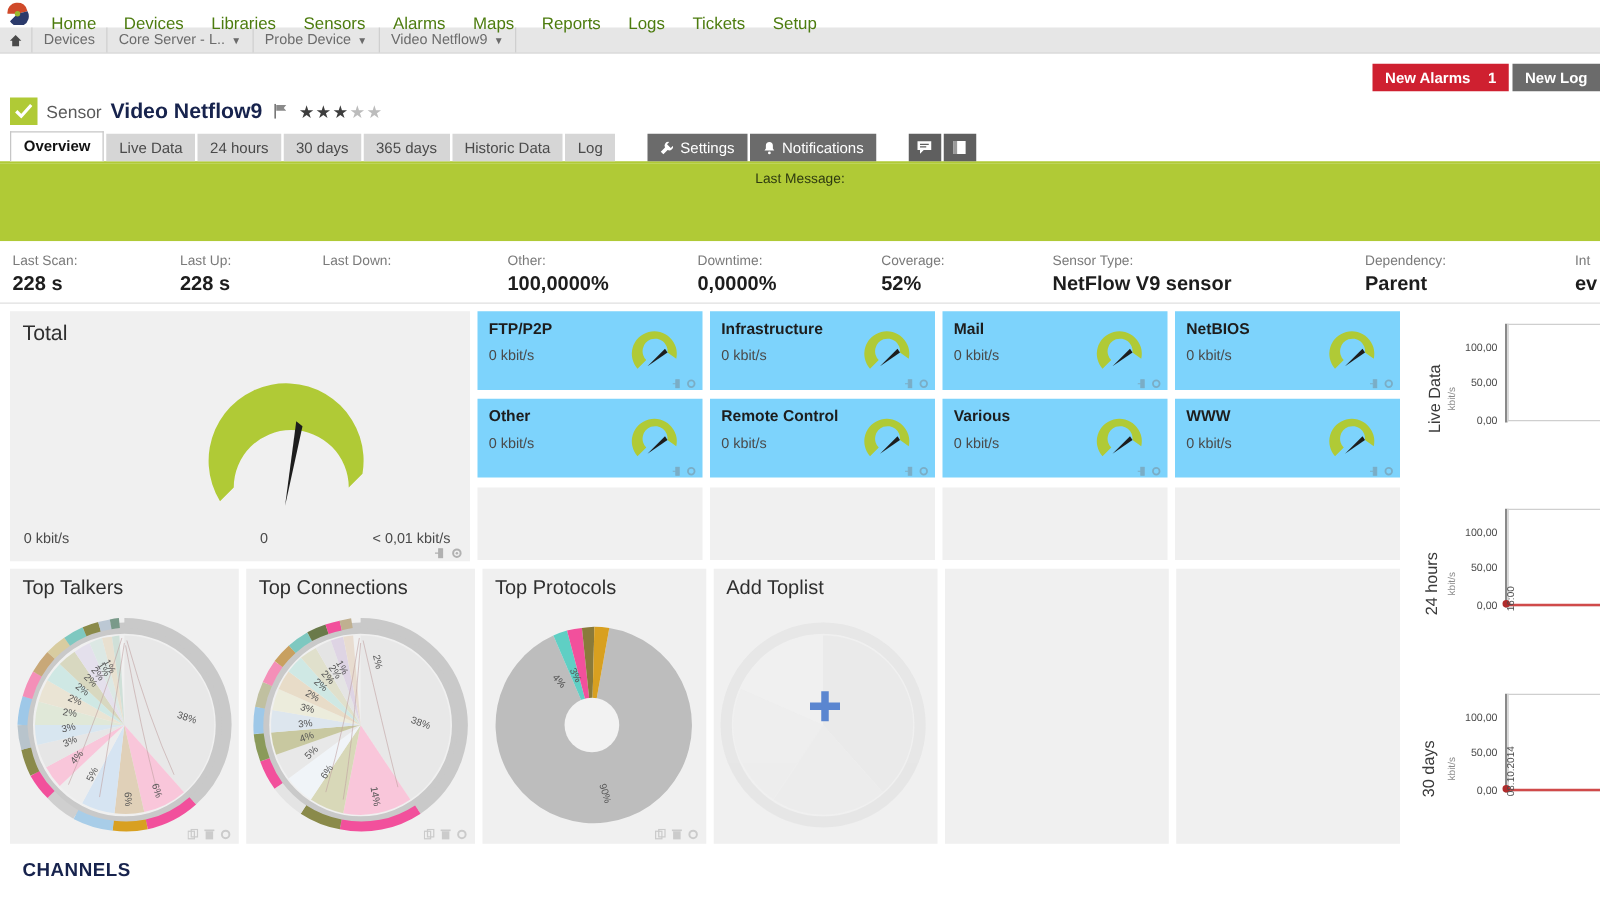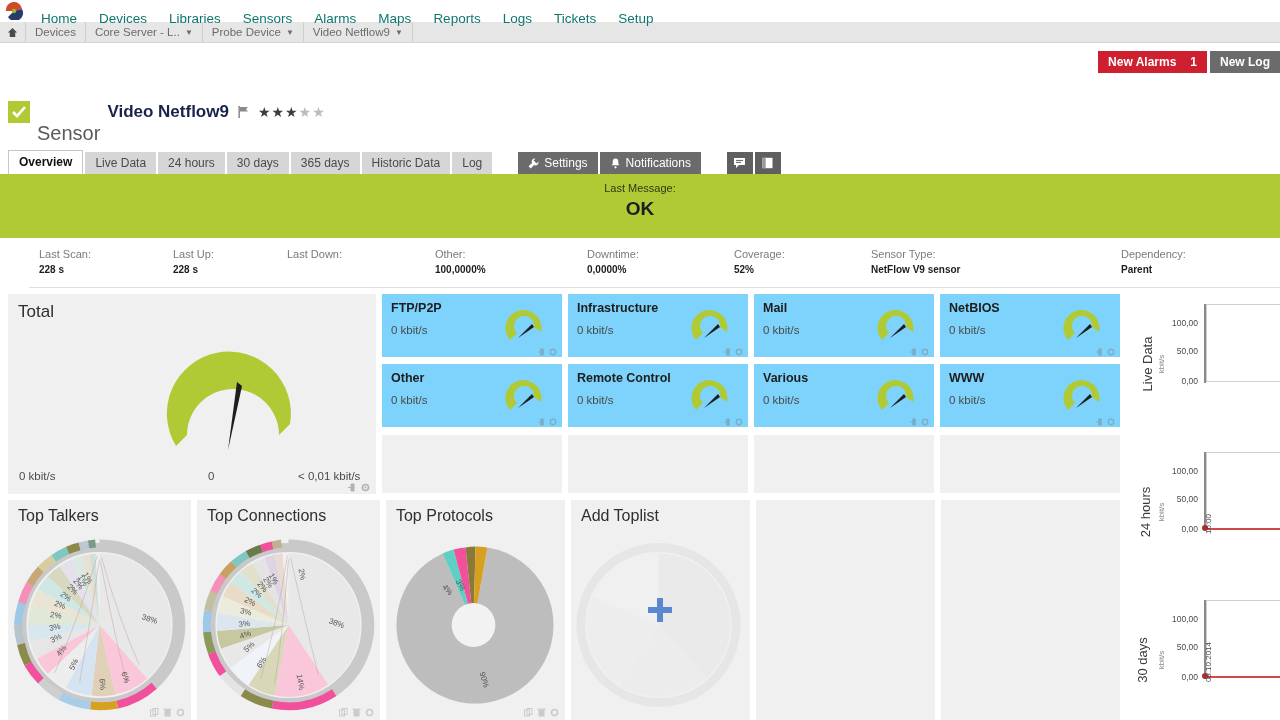--- a/index.html
+++ b/index.html
@@ -21,21 +21,21 @@
     border-bottom: 1px solid #ffffff;
   }
   .logo {
     width: 20px; height: 18px;
     margin-right: 6px;
     position: relative;
   }
   .logo-svg { display:block; }
   .topnav-item {
     font-size: 13.5px;
-    color: #0f766e;
+    color: #4d7c0f;
     padding: 0 11px;
     line-height: 22px;
     white-space: nowrap;
     cursor: pointer;
     margin-top: 16px;
   }
 
   
   .breadcrumb {
     height: 21px;
@@ -99,21 +99,21 @@
     align-items: center;
     padding: 5px 0 5px 8px;
     gap: 7px;
   }
   .status-box {
     width: 22px; height: 22px;
     background: #b0ca36;
     display: flex; align-items: center; justify-content: center;
   }
   .check-svg { display:block; }
-  .t-sensor { font-size: 20px; color: #5a5a5a; margin-top: 44px; }
+  .t-sensor { font-size: 14px; color: #5a5a5a; }
   .t-name { font-size: 17px; color: #17234d; font-weight: bold; }
   .flag-ico { width: 11px; height: 12px; display:block; margin: 0 2px; }
   .stars { display: flex; gap: 1px; font-size: 14px; line-height: 1; }
   .star-on { color: #3d3d3d; }
   .star-off { color: #bcbcbc; }
 
   
   .tabbar {
     display: flex;
     align-items: flex-end;
@@ -168,25 +168,24 @@
   .banner-label { font-size: 11px; color: #2e3a10; }
   .banner-value { font-size: 19px; font-weight: bold; color: #1d1d1d; margin-top: 4px; }
 
   
   .metarow {
     display: flex;
     padding: 10px 0 8px 10px;
     border-bottom: 1px solid #e0e0e0;
     background: #fff;
     height: 50px;
-    margin-left: 29px;
   }
   .meta-cell { flex: 0 0 auto; }
   .meta-label { font-size: 11px; color: #7a7a7a; }
-  .meta-value { font-size: 10px; font-weight: bold; color: #1d1d1d; margin-top: 4px; white-space: nowrap; }
+  .meta-value { font-size: 16px; font-weight: bold; color: #1d1d1d; margin-top: 4px; white-space: nowrap; }
 
   
   .content {
     display: flex;
     padding: 6px 0 0 8px;
     gap: 6px;
   }
   .left-col { width: 1112px; }
 
   .gauge-row { display: flex; gap: 6px; }
@@ -494,21 +493,20 @@
   <div class="tab-ico-btn">
     <svg class="mini-svg" width="13" height="12" viewBox="0 0 13 12">
       <rect x="1.5" y="0.8" width="10" height="10.4" fill="#ffffff"></rect>
       <rect x="1.5" y="0.8" width="3.2" height="10.4" fill="#9a9a9a"></rect>
     </svg>
   </div>
 </div>
 
 <div class="banner">
   <div class="banner-label">Last Message:</div>
-  <div class="banner-value">OK</div>
 </div>
 
 <div class="metarow">
   <div class="meta-cell" style="width:134px">
     <div class="meta-label">Last Scan:</div>
     <div class="meta-value">228 s</div>
   </div>
   <div class="meta-cell" style="width:114px">
     <div class="meta-label">Last Up:</div>
     <div class="meta-value">228 s</div>

